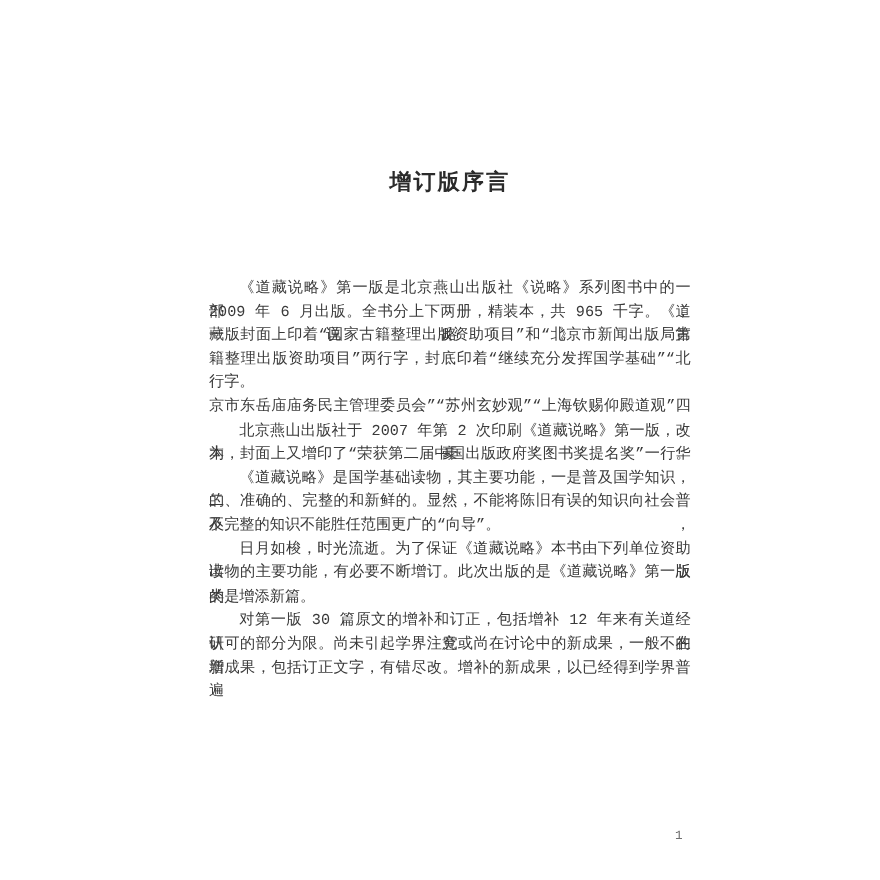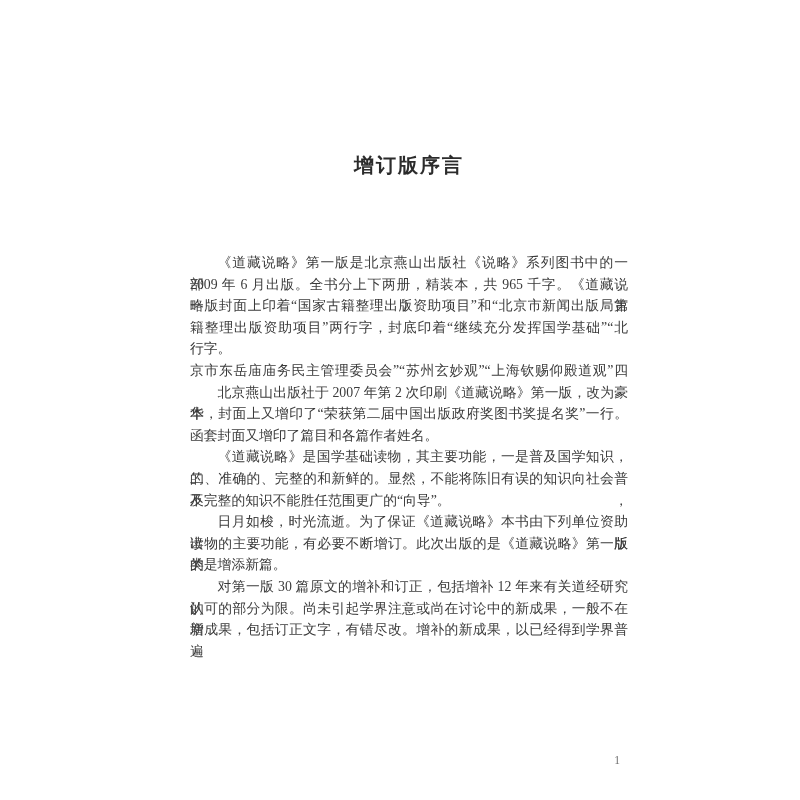--- a/index.html
+++ b/index.html
@@ -1,21 +1,21 @@
 <!DOCTYPE html>
 <html style="--bg: #ffffff; --text: #3a3a3a; --title: #2b2b2b; --pagenum: #6e6e6e;"><head>
 <meta charset="utf-8">
 <style>
   :root{
     --bg:#ffffff;
     --text:#3a3a3a;
     --title:#2b2b2b;
     --pagenum:#6e6e6e;
   }
-  *{margin:0;padding:0;box-sizing:border-box;}
+  *{margin:0;padding:0;box-sizing:border-box;font-family:Liberation Mono, monospace;}
   html,body{width:800px;height:800px;background:var(--bg);overflow:hidden;}
   body{font-family:"Liberation Serif","DejaVu Serif",serif;}
   .page{
     position:relative;
     width:800px;height:800px;
     background:var(--bg);
   }
   .title{
     position:absolute;
     top:152px;left:190px;width:438px;
@@ -55,21 +55,20 @@
 
   <div class="body-text" id="body-text">
       <div class="line first">《道藏说略》第一版是北京燕山出版社《说略》系列图书中的一部，</div>
       <div class="line">2009 年 6 月出版。全书分上下两册，精装本，共 965 千字。《道藏说略》第</div>
       <div class="line">一版封面上印着“国家古籍整理出版资助项目”和“北京市新闻出版局古</div>
       <div class="line">籍整理出版资助项目”两行字，封底印着“继续充分发挥国学基础”“北</div>
       <div class="line last">行字。</div>
       <div class="line">京市东岳庙庙务民主管理委员会”“苏州玄妙观”“上海钦赐仰殿道观”四</div>
       <div class="line first">北京燕山出版社于 2007 年第 2 次印刷《道藏说略》第一版，改为豪华</div>
       <div class="line">本，封面上又增印了“荣获第二届中国出版政府奖图书奖提名奖”一行。</div>
-      <div class="line last">函套封面又增印了篇目和各篇作者姓名。</div>
       <div class="line first">《道藏说略》是国学基础读物，其主要功能，一是普及国学知识，二</div>
       <div class="line">的、准确的、完整的和新鲜的。显然，不能将陈旧有误的知识向社会普及，</div>
       <div class="line last">不完整的知识不能胜任范围更广的“向导”。</div>
       <div class="line first">日月如梭，时光流逝。为了保证《道藏说略》本书由下列单位资助出版</div>
       <div class="line">读物的主要功能，有必要不断增订。此次出版的是《道藏说略》第一版的</div>
       <div class="line last">类是增添新篇。</div>
       <div class="line first">对第一版 30 篇原文的增补和订正，包括增补 12 年来有关道经研究的</div>
       <div class="line">认可的部分为限。尚未引起学界注意或尚在讨论中的新成果，一般不在增</div>
       <div class="line">新成果，包括订正文字，有错尽改。增补的新成果，以已经得到学界普遍</div>
     </div>

